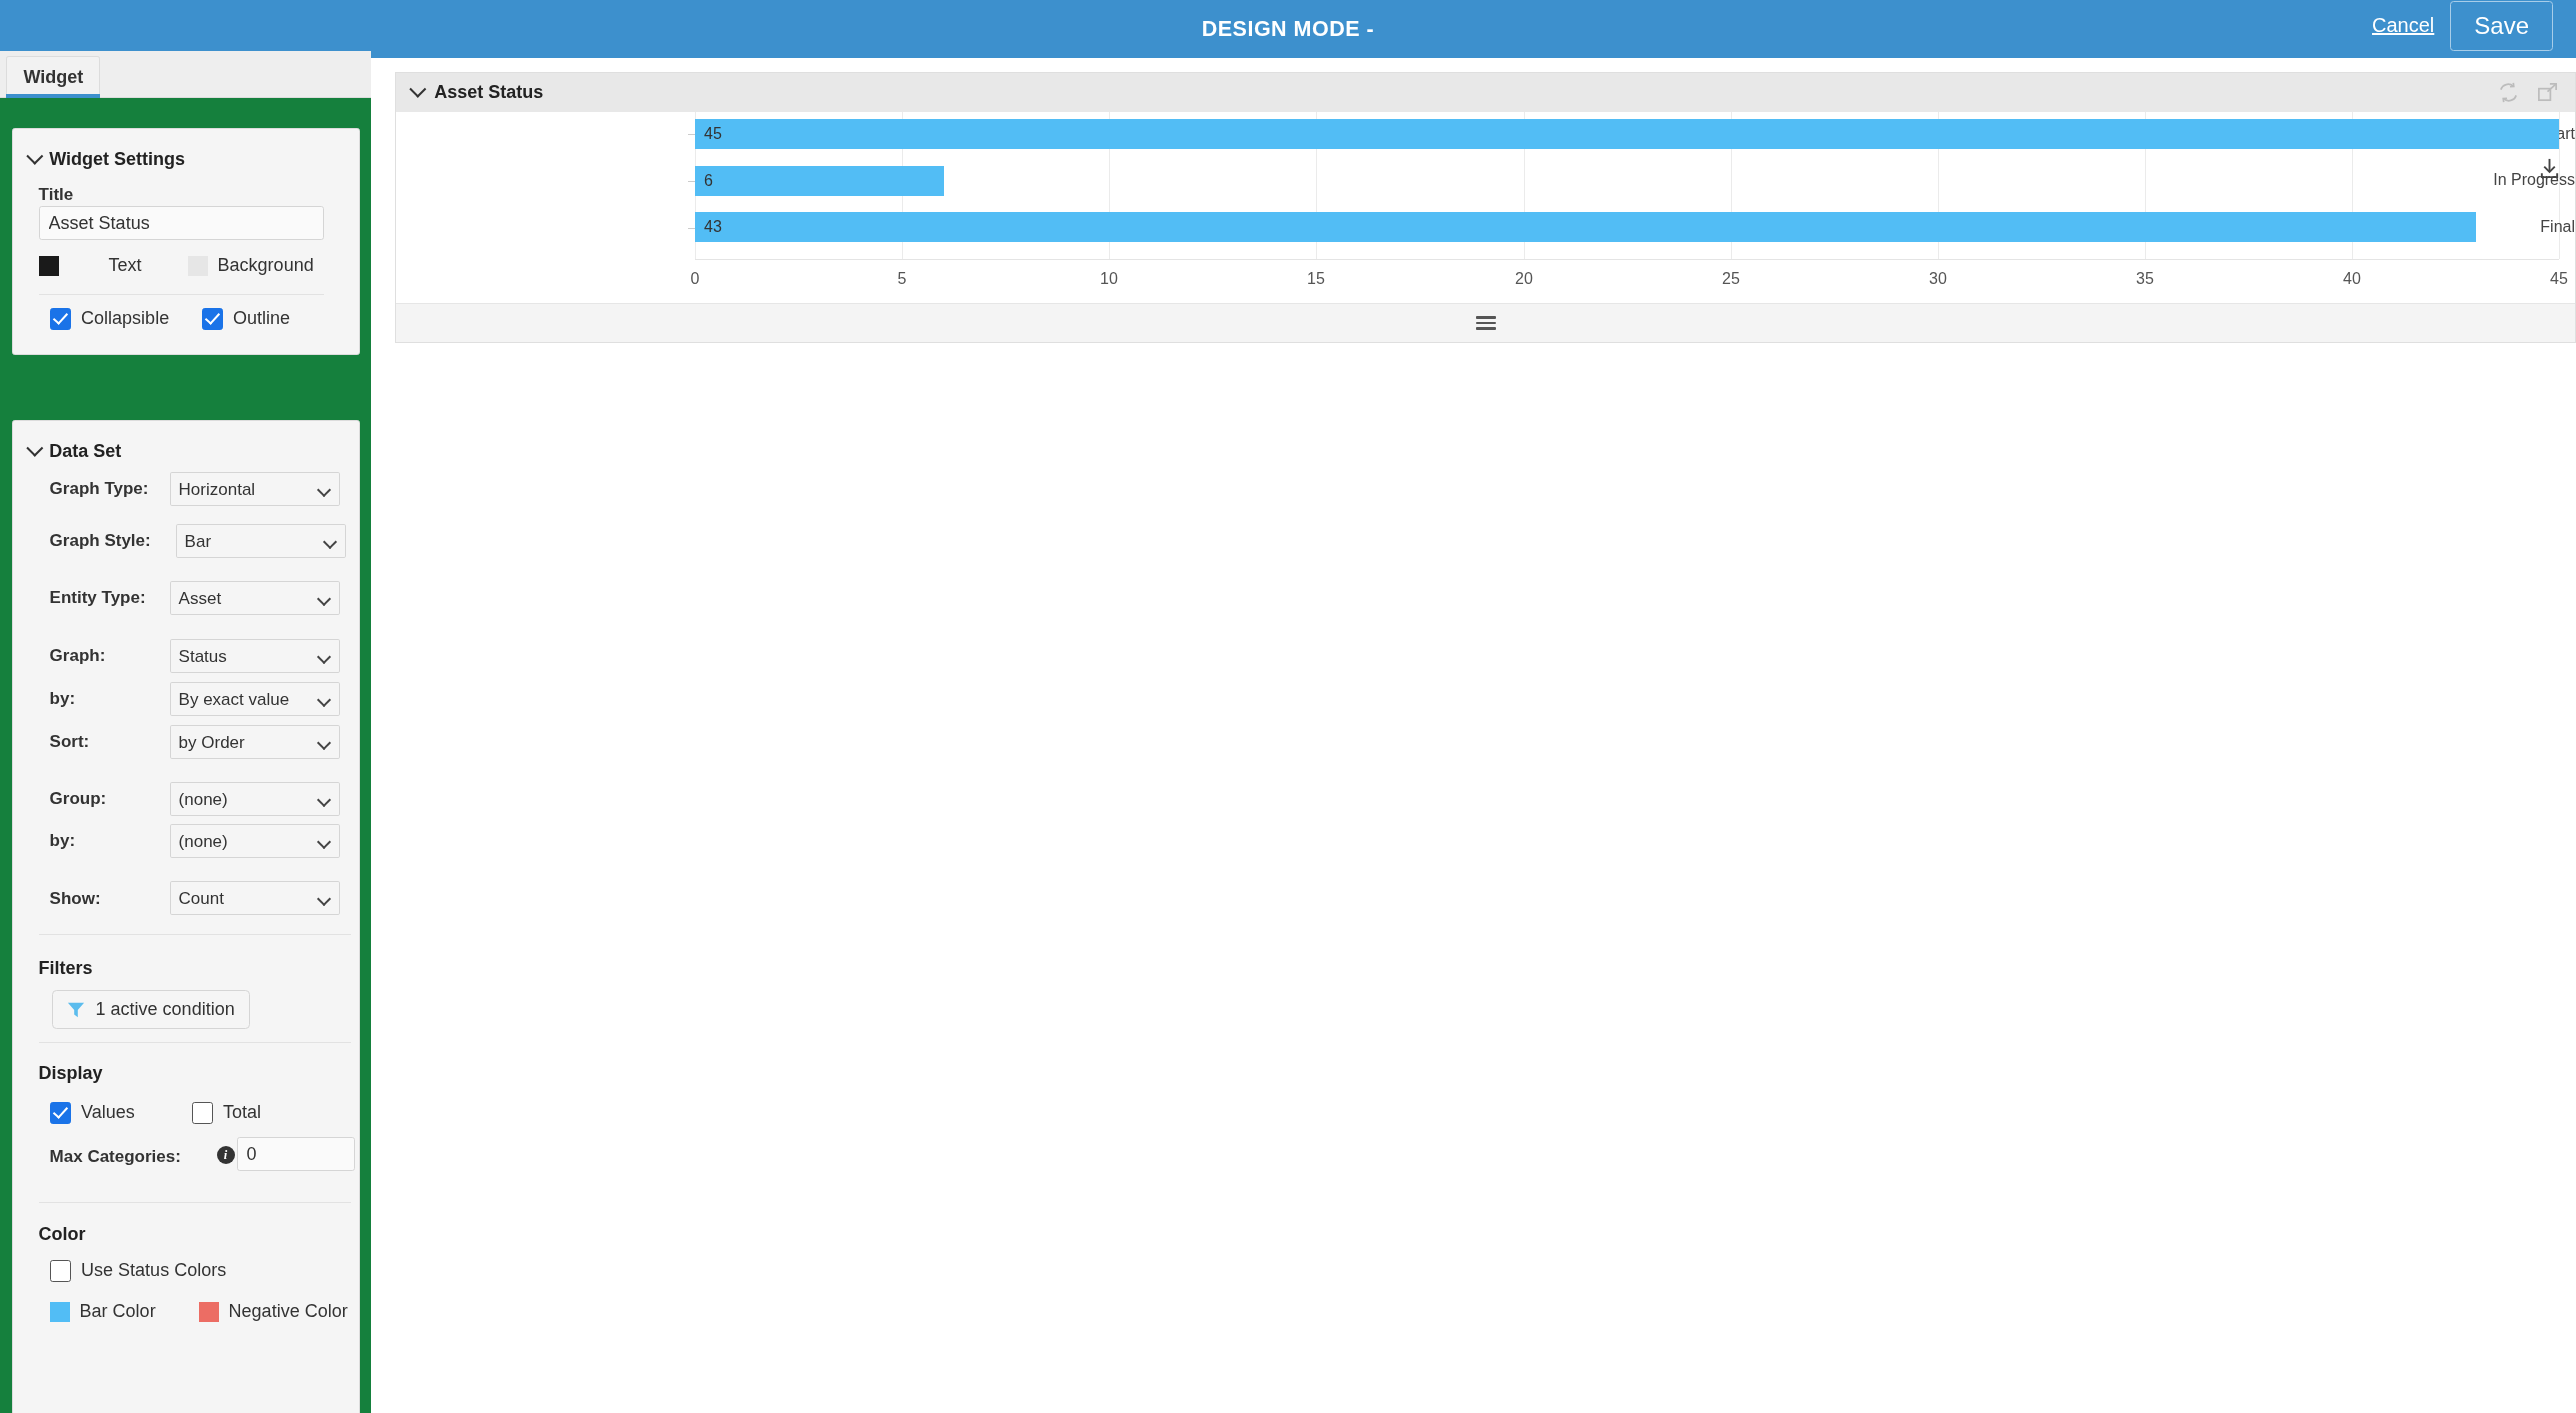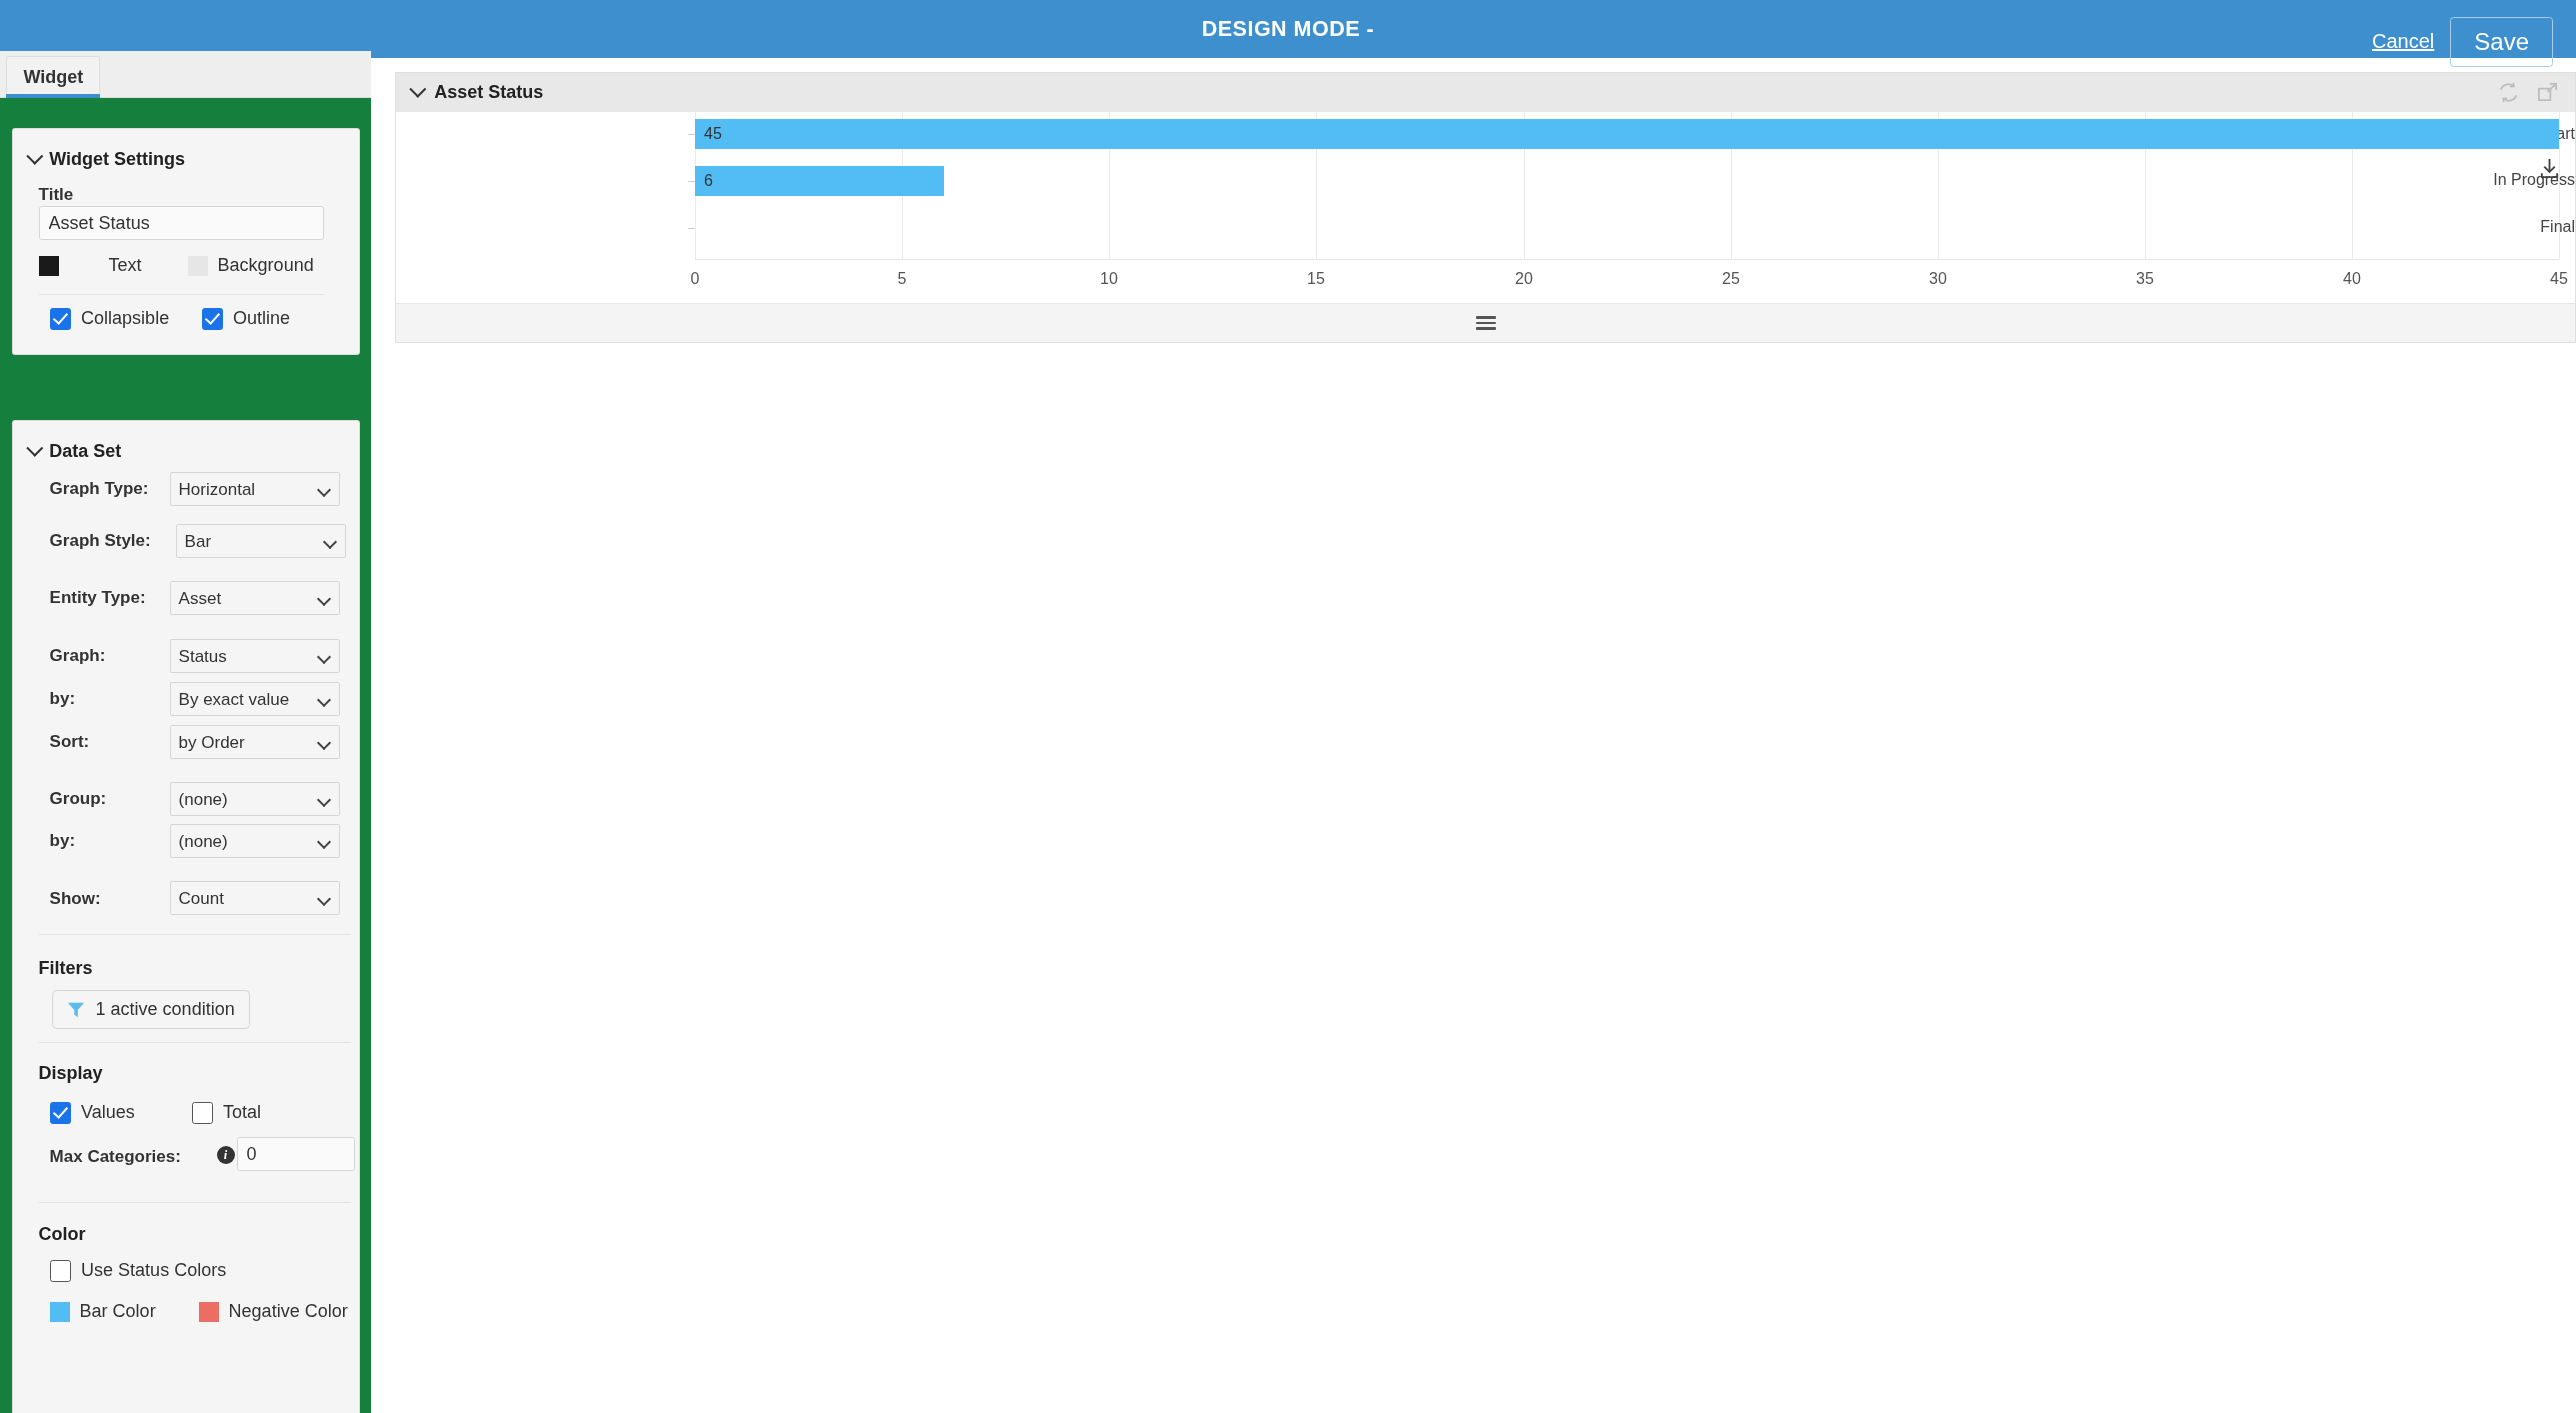--- a/index.html
+++ b/index.html
@@ -13,21 +13,21 @@
   
   .topbar {
     position: absolute; left: 0; top: 0; width: 2576px; height: 58px;
     background: #3d90cd;
     display: flex; align-items: center; justify-content: center;
   }
   .topbar-title {
     color: #ffffff; font-size: 21.5px; font-weight: bold; letter-spacing: 0.5px;
   }
   .topbar-actions {
-    position: absolute; right: 23px; top: 16px; height: 51px;
+    position: absolute; right: 23px; top: 0; height: 51px;
     display: flex; align-items: center; gap: 16px;
   }
   .cancel-link {
     color: #ffffff; font-size: 20px; text-decoration: underline; cursor: pointer;
   }
   .save-btn {
     color: #ffffff; font-size: 24px;
     border: 0.9px solid #a7cde9; border-radius: 3.6px;
     padding: 10px 23px; background: transparent; cursor: pointer;
     font-family: "Liberation Sans", sans-serif;
@@ -417,20 +417,24 @@
           <span class="barval">45</span>
         </div>
         <div class="ylabel" style="top: 59px; width: 287px;">In Progress</div>
         <div class="tickmark" style="left: 292px; top: 69px;"></div>
         <div class="barrow" style="left: 299px; top: 54px; width: 1864px; height: 30px;">
           <div class="bar" style="width: 249px; background: rgb(82, 189, 245);"></div>
           <span class="barval">6</span>
         </div>
         <div class="ylabel" style="top: 106px; width: 287px;">Final</div>
         <div class="tickmark" style="left: 292px; top: 116px;"></div>
+        <div class="barrow" style="left: 299px; top: 100px; width: 1864px; height: 30px;">
+          <div class="bar" style="width: 1781px; background: rgb(82, 189, 245);"></div>
+          <span class="barval">43</span>
+        </div>
         <div class="axis-line" style="left: 299px; top: 147px; width: 1864px; height: 0.9px;"></div>
         <div class="xtick" style="left: 299px; top: 158px;">0</div>
         <div class="xtick" style="left: 506px; top: 158px;">5</div>
         <div class="xtick" style="left: 713px; top: 158px;">10</div>
         <div class="xtick" style="left: 920px; top: 158px;">15</div>
         <div class="xtick" style="left: 1128px; top: 158px;">20</div>
         <div class="xtick" style="left: 1335px; top: 158px;">25</div>
         <div class="xtick" style="left: 1542px; top: 158px;">30</div>
         <div class="xtick" style="left: 1749px; top: 158px;">35</div>
         <div class="xtick" style="left: 1956px; top: 158px;">40</div>

